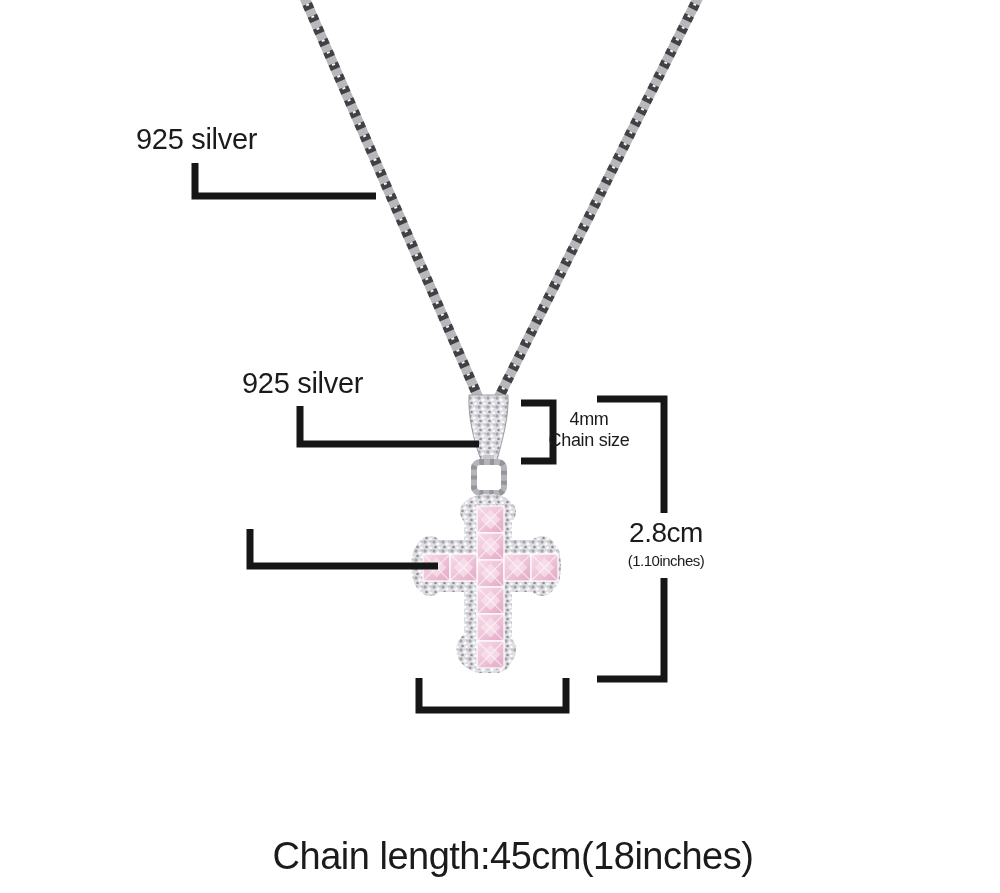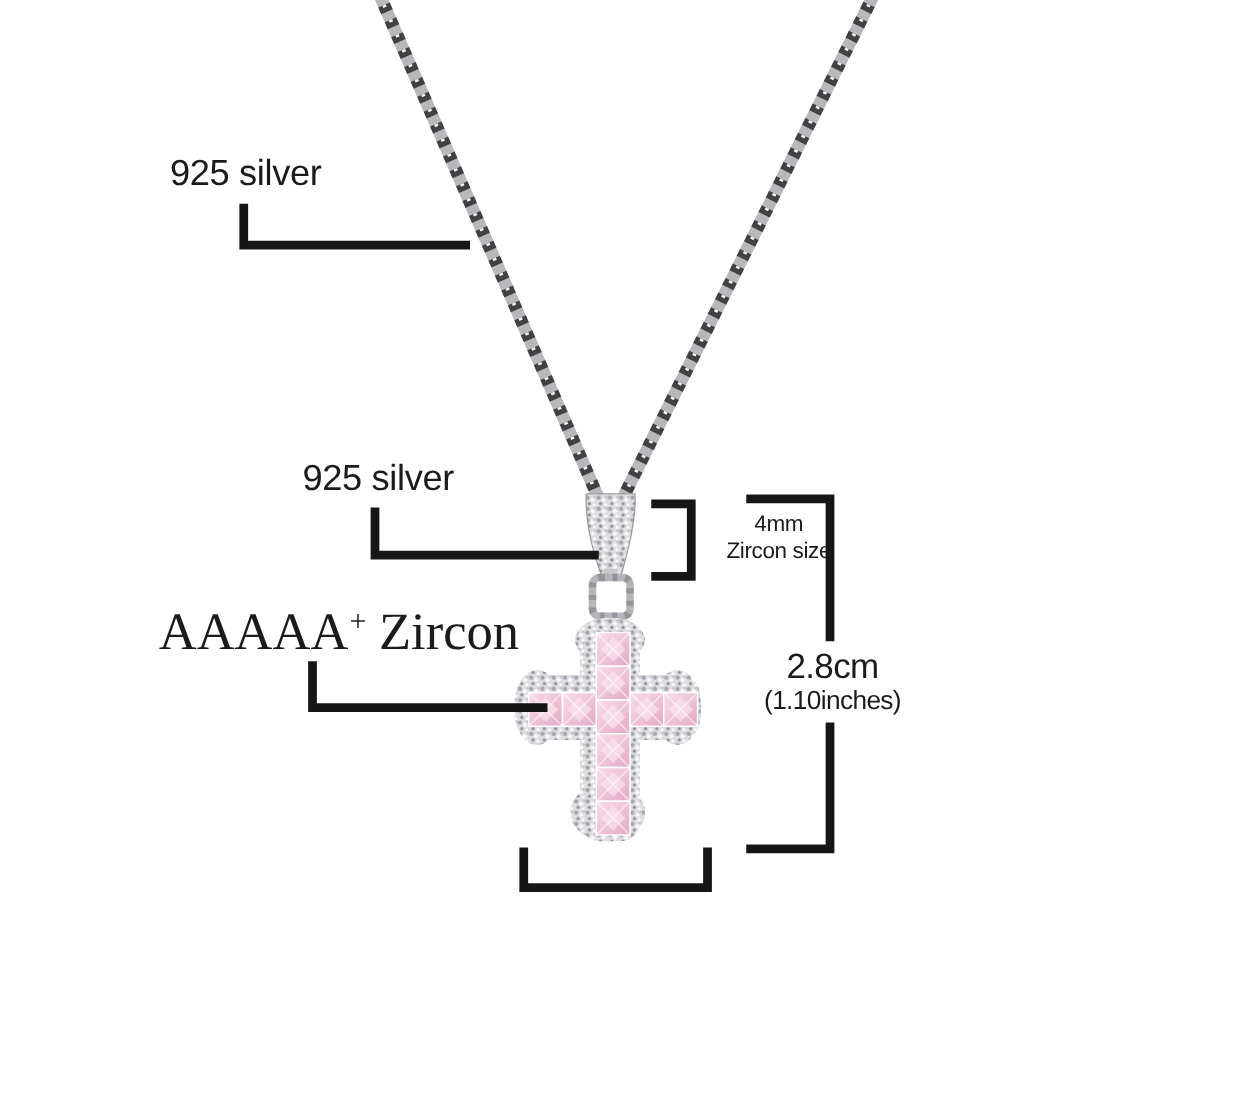--- a/index.html
+++ b/index.html
@@ -8,25 +8,25 @@
     overflow:hidden;font-family:"Liberation Sans",sans-serif;color:#1b1b1b;
   }
   .canvas svg{position:absolute;left:0;top:0;}
   .lbl{position:absolute;white-space:nowrap;letter-spacing:-0.3px;}
   .lbl-silver-top{left:136px;top:123px;font-size:29px;}
   .lbl-silver-mid{left:242px;top:367px;font-size:29px;}
   .lbl-zircon{left:127px;top:482px;font-size:42px;font-family:"Liberation Serif",serif;letter-spacing:0;}
   .lbl-zircon .sup{font-size:24px;vertical-align:14px;margin-left:1px;}
   .lbl-zircon .name{margin-left:10px;}
   .lbl-center{transform:translateX(-50%);text-align:center;}
-  .lbl-inside{left:589px;top:409px;font-size:18px;line-height:21px;margin-left:34px;}
+  .lbl-inside{left:589px;top:409px;font-size:18px;line-height:21px;}
   .lbl-vsize{left:666px;top:517px;text-align:center;}
   .lbl-hsize{left:492px;top:716px;}
   .size-val{font-size:28px;line-height:31px;letter-spacing:-0.5px;}
-  .size-alt{font-size:21px;line-height:26px;letter-spacing:-0.5px;}
+  .size-alt{font-size:15px;line-height:26px;letter-spacing:-0.5px;}
   .lbl-chainlen{left:513px;top:835px;font-size:38px;letter-spacing:-0.5px;}
 </style>
 </head>
 <body>
 
 <div class="canvas">
 
   <svg width="1000" height="893" viewBox="0 0 1000 893">
     <defs>
       <pattern id="pave" width="9" height="9" patternUnits="userSpaceOnUse">
@@ -99,29 +99,27 @@
       <path d="M597,399 L664,399 L664,513"></path>
       <path d="M664,578 L664,679 L597,679"></path>
       <path d="M419,678 L419,710 L566,710 L566,678"></path>
     </g>
   </svg>
 
   <div class="lbl lbl-silver-top">925 silver</div>
 
   <div class="lbl lbl-silver-mid">925 silver</div>
 
-  <div class="lbl lbl-zircon">
-    <span>AAAAA</span><span class="sup">+</span><span class="name">Zircon</span>
-  </div>
 
   <div class="lbl lbl-center lbl-inside">
     <div>4mm</div>
-    <div>Zircon size</div>
+    <div>Chain size</div>
   </div>
 
   <div class="lbl lbl-center lbl-vsize">
     <div class="size-val">2.8cm</div>
     <div class="size-alt">(1.10inches)</div>
   </div>
 
 
+  <div class="lbl lbl-center lbl-chainlen">Chain length:45cm(18inches)</div>
 
 </div>
 
 </body></html>

